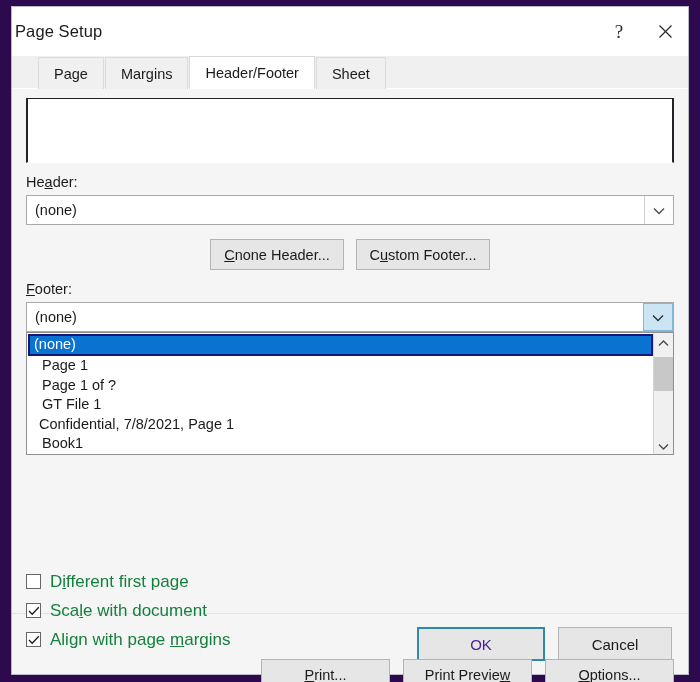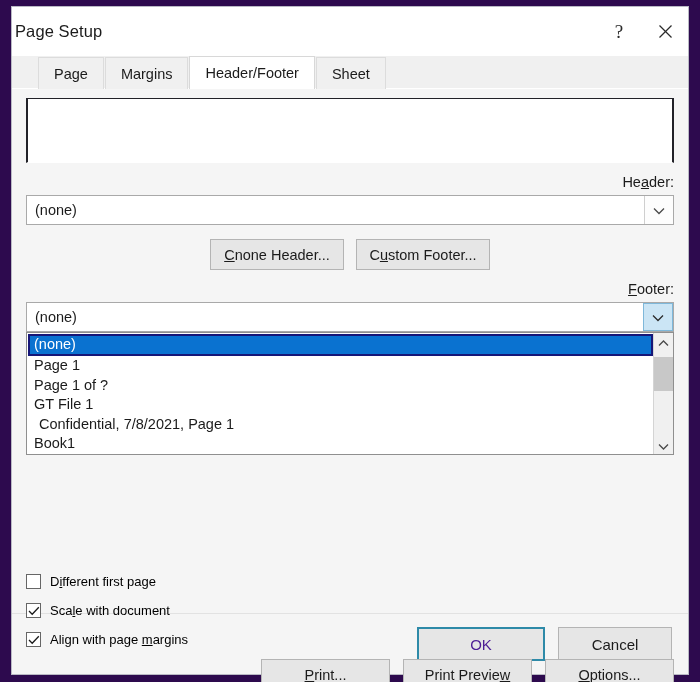--- a/index.html
+++ b/index.html
@@ -122,21 +122,20 @@
     border: 1px solid #ffffff;
     border-left: 2px solid #222228;
     border-right: 2px solid #222228;
     border-top: 1px solid #222228;
     box-sizing: border-box;
   }
   .field-label {
     font-size: 14.5px;
     color: #1b1b1b;
     margin: 11px 0 5px 0;
-    text-align: right;
   }
   u.acc { text-decoration: underline; text-underline-offset: 1px; }
 
   .combo {
     height: 30px;
     background: #ffffff;
     border: 1px solid #a9a9a9;
     box-sizing: border-box;
     display: flex;
     align-items: stretch;
@@ -201,21 +200,21 @@
   .dd-items {
     flex: 1;
     padding: 1px 0 0 1px;
     box-sizing: border-box;
   }
   .dd-item {
     height: 19.5px;
     line-height: 19.5px;
     font-size: 14.5px;
     color: #1b1b1b;
-    padding-left: 6px;
+    padding-left: 14px;
     white-space: nowrap;
     box-sizing: border-box;
   }
   .dd-item.selected {
     background: #0a72d0;
     color: #ffffff;
     border: 2px solid #161678;
     line-height: 16px;
     height: 22px;
     padding-left: 4px;
@@ -267,22 +266,22 @@
     background: #ffffff;
     box-sizing: border-box;
     margin-right: 9px;
     display: flex;
     align-items: center;
     justify-content: center;
     flex: none;
   }
   .cbox svg { display:block; }
   .check-label {
-    font-size: 13px;
-    color: #000000;
+    font-size: 17px;
+    color: #15803d;
   }
   
   .action-row {
     position: absolute;
     right: 14px;
     top: 570px;
     display: flex;
     gap: 13px;
   }
   .btn-action { width: 129px; height: 32px; }

